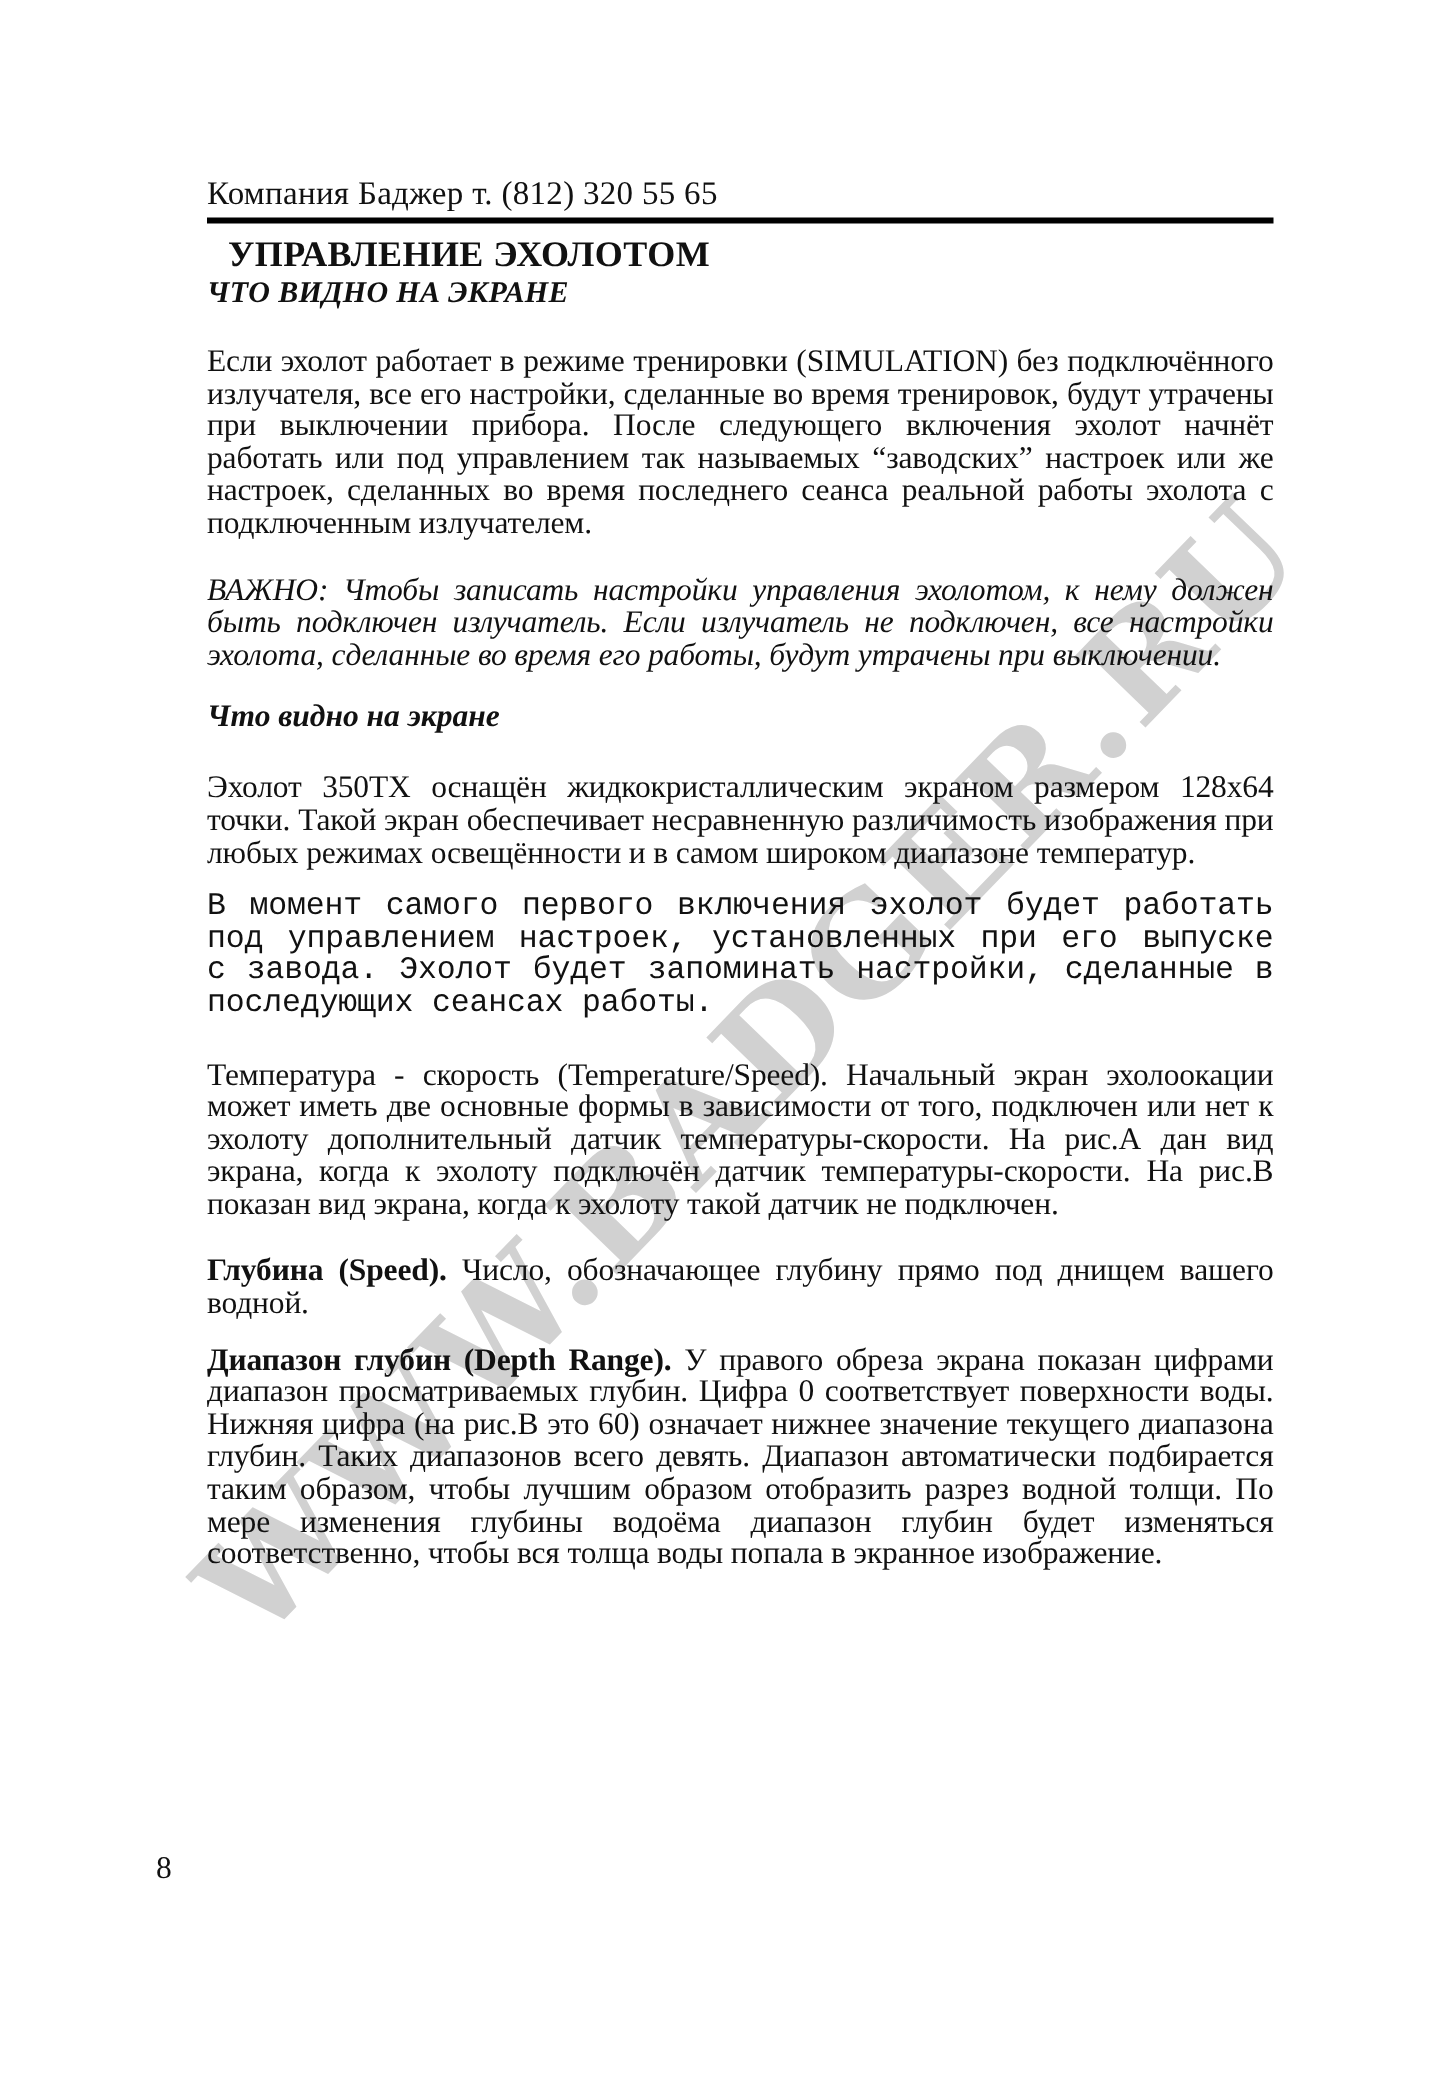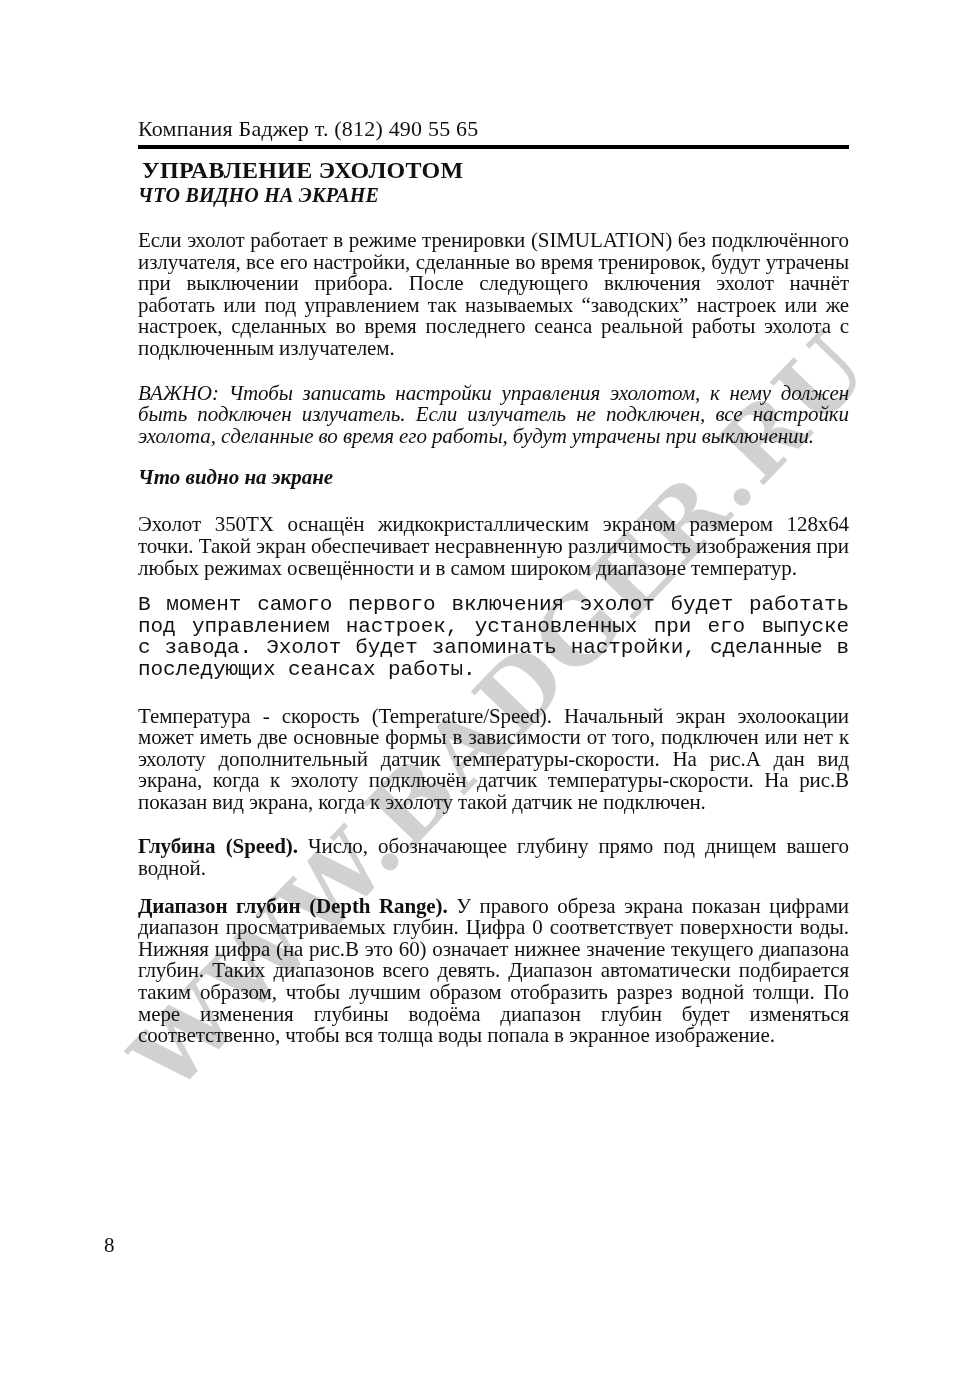--- a/index.html
+++ b/index.html
@@ -45,21 +45,21 @@
     letter-spacing: 0.2px;
   }
 
   .header-rule {
     height: 4px;
     background: #000000;
     margin-top: 3px;
   }
 
   h1.doc-title {
-    margin: 7px 0 0 4px;
+    margin: 7px 0 0 14px;
     font-size: 24px;
     line-height: 28px;
     font-weight: bold;
     letter-spacing: 0.3px;
   }
 
   h2.doc-subtitle {
     margin: 0;
     font-size: 20px;
     line-height: 23px;
@@ -104,21 +104,21 @@
 </style>
 </head>
 <body>
 
 <div class="page">
 
   <div class="watermark">WWW.BADGER.RU</div>
 
   <div class="content">
 
-    <div class="doc-header">Компания Баджер т. (812) 490 55 65</div>
+    <div class="doc-header">Компания Баджер т. (812) 320 55 65</div>
 
     <div class="header-rule"></div>
 
     <h1 class="doc-title">УПРАВЛЕНИЕ ЭХОЛОТОМ</h1>
 
     <h2 class="doc-subtitle">ЧТО ВИДНО НА ЭКРАНЕ</h2>
 
     <p class="body">Если эхолот работает в режиме тренировки (SIMULATION) без подключённого излучателя, все его настройки, сделанные во время тренировок, будут утрачены при выключении прибора. После следующего включения эхолот начнёт работать или под управлением так называемых “заводских” настроек или же настроек, сделанных во время последнего сеанса реальной работы эхолота с подключенным излучателем.</p>
 
     <p class="body italic mt20">ВАЖНО: Чтобы записать настройки управления эхолотом, к нему должен быть подключен излучатель. Если излучатель не подключен, все настройки эхолота, сделанные во время его работы, будут утрачены при выключении.</p>

